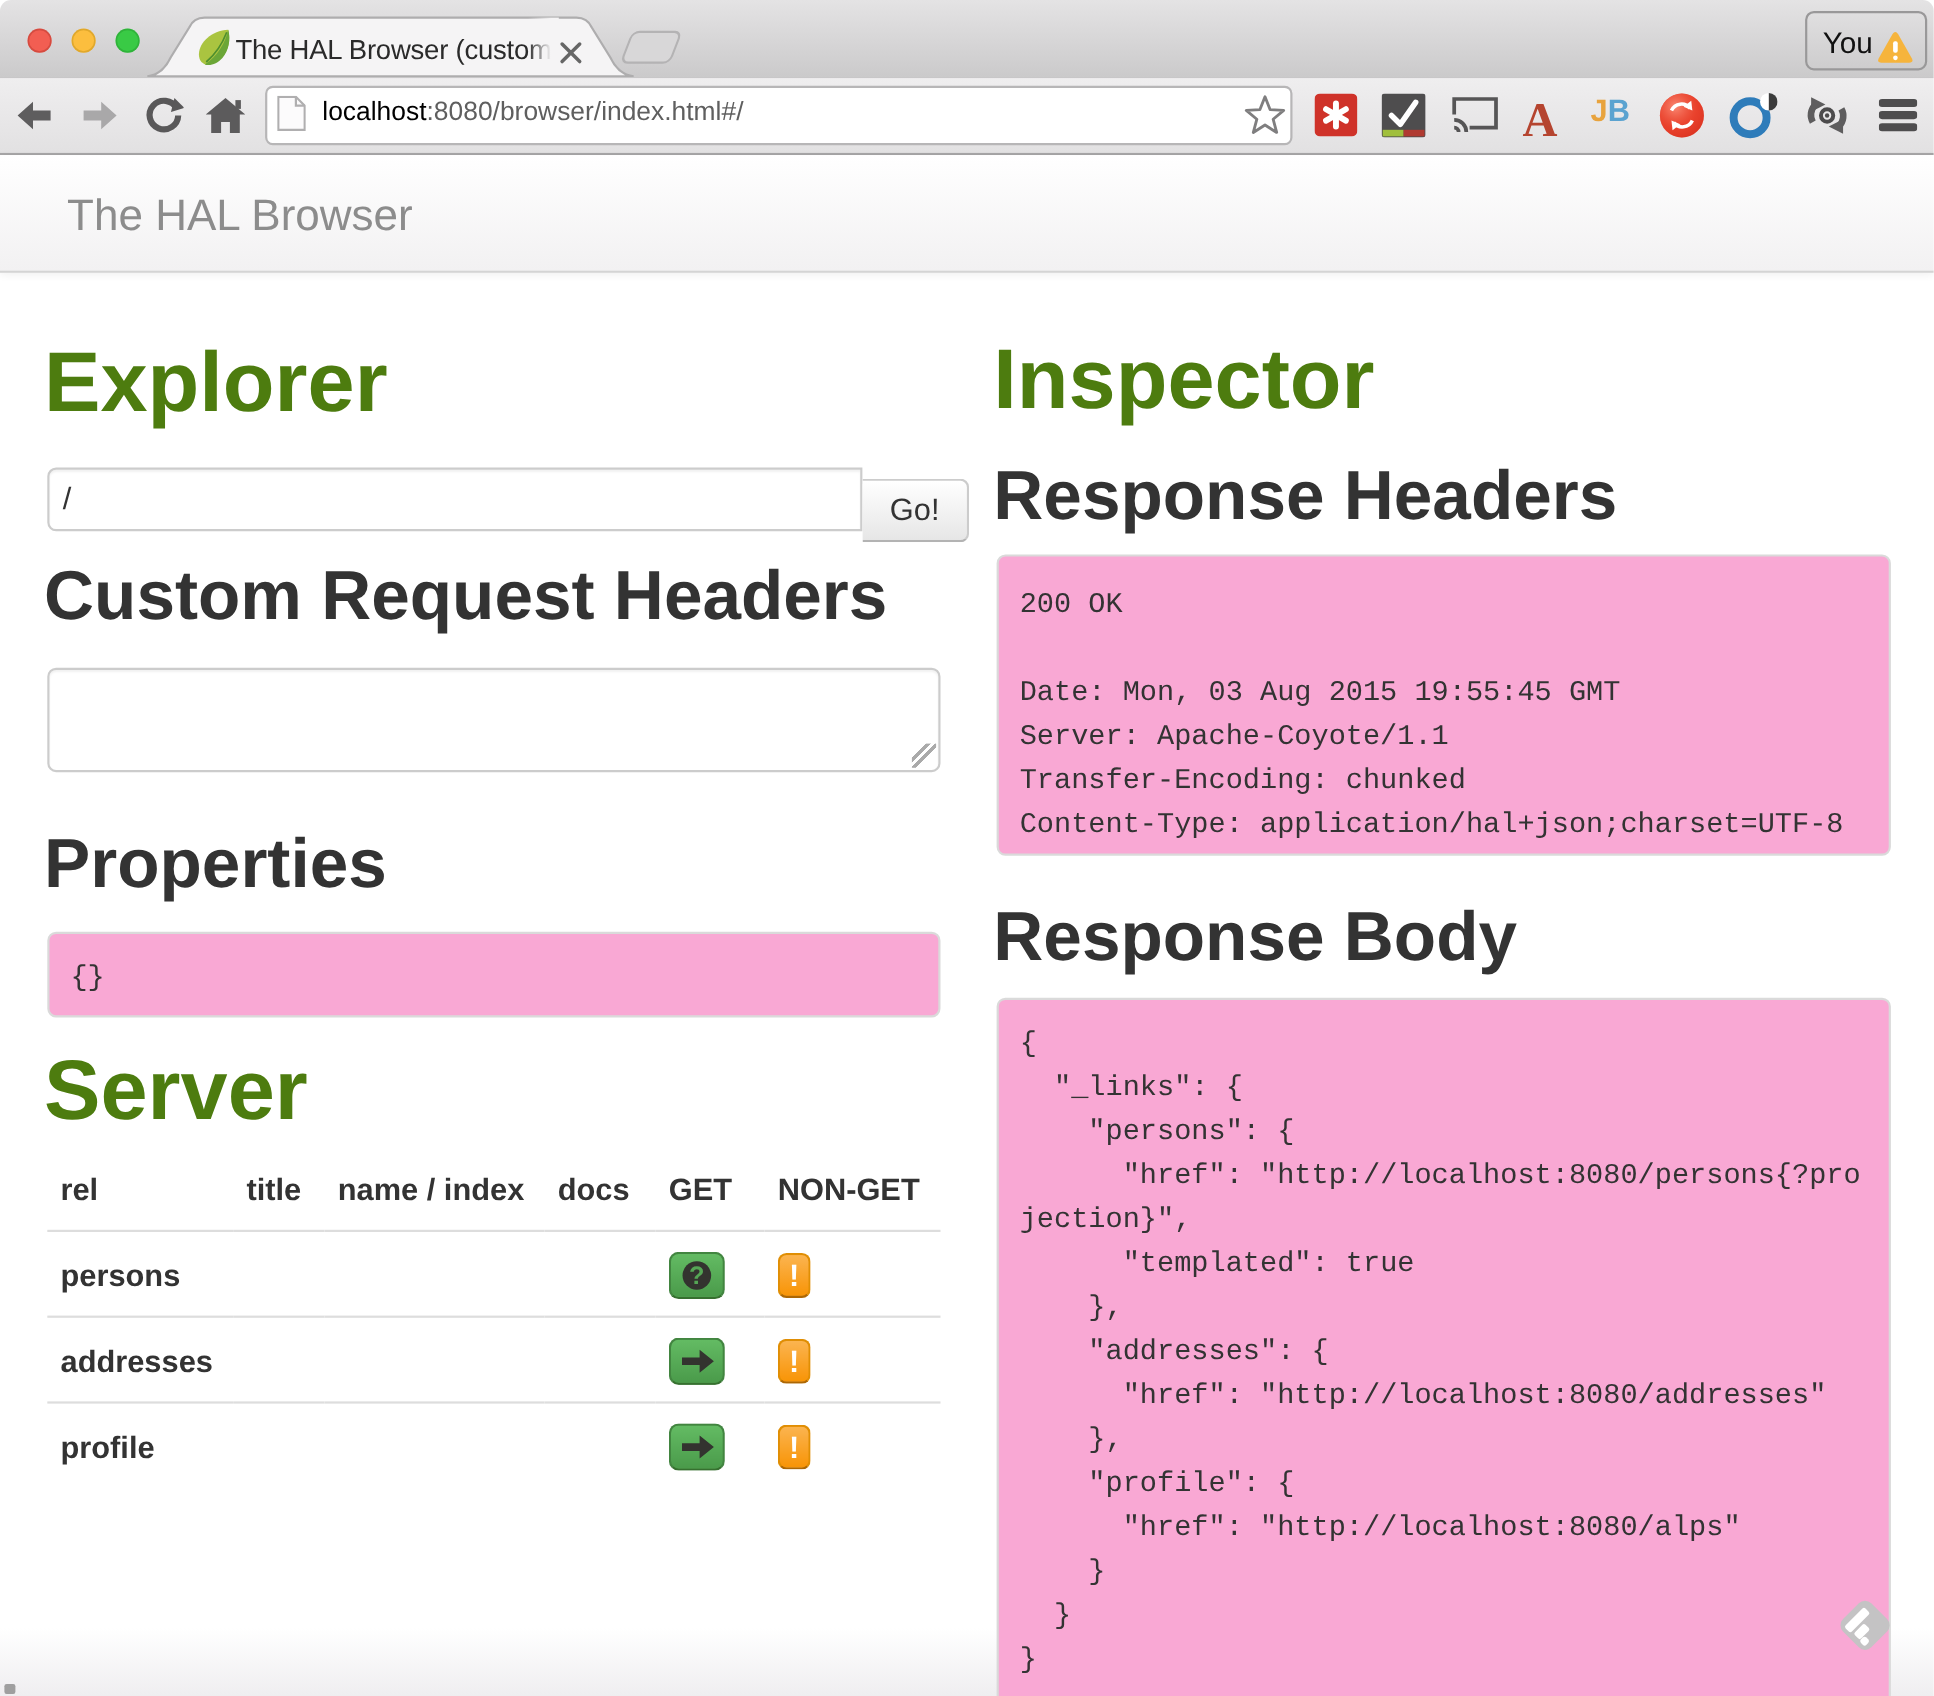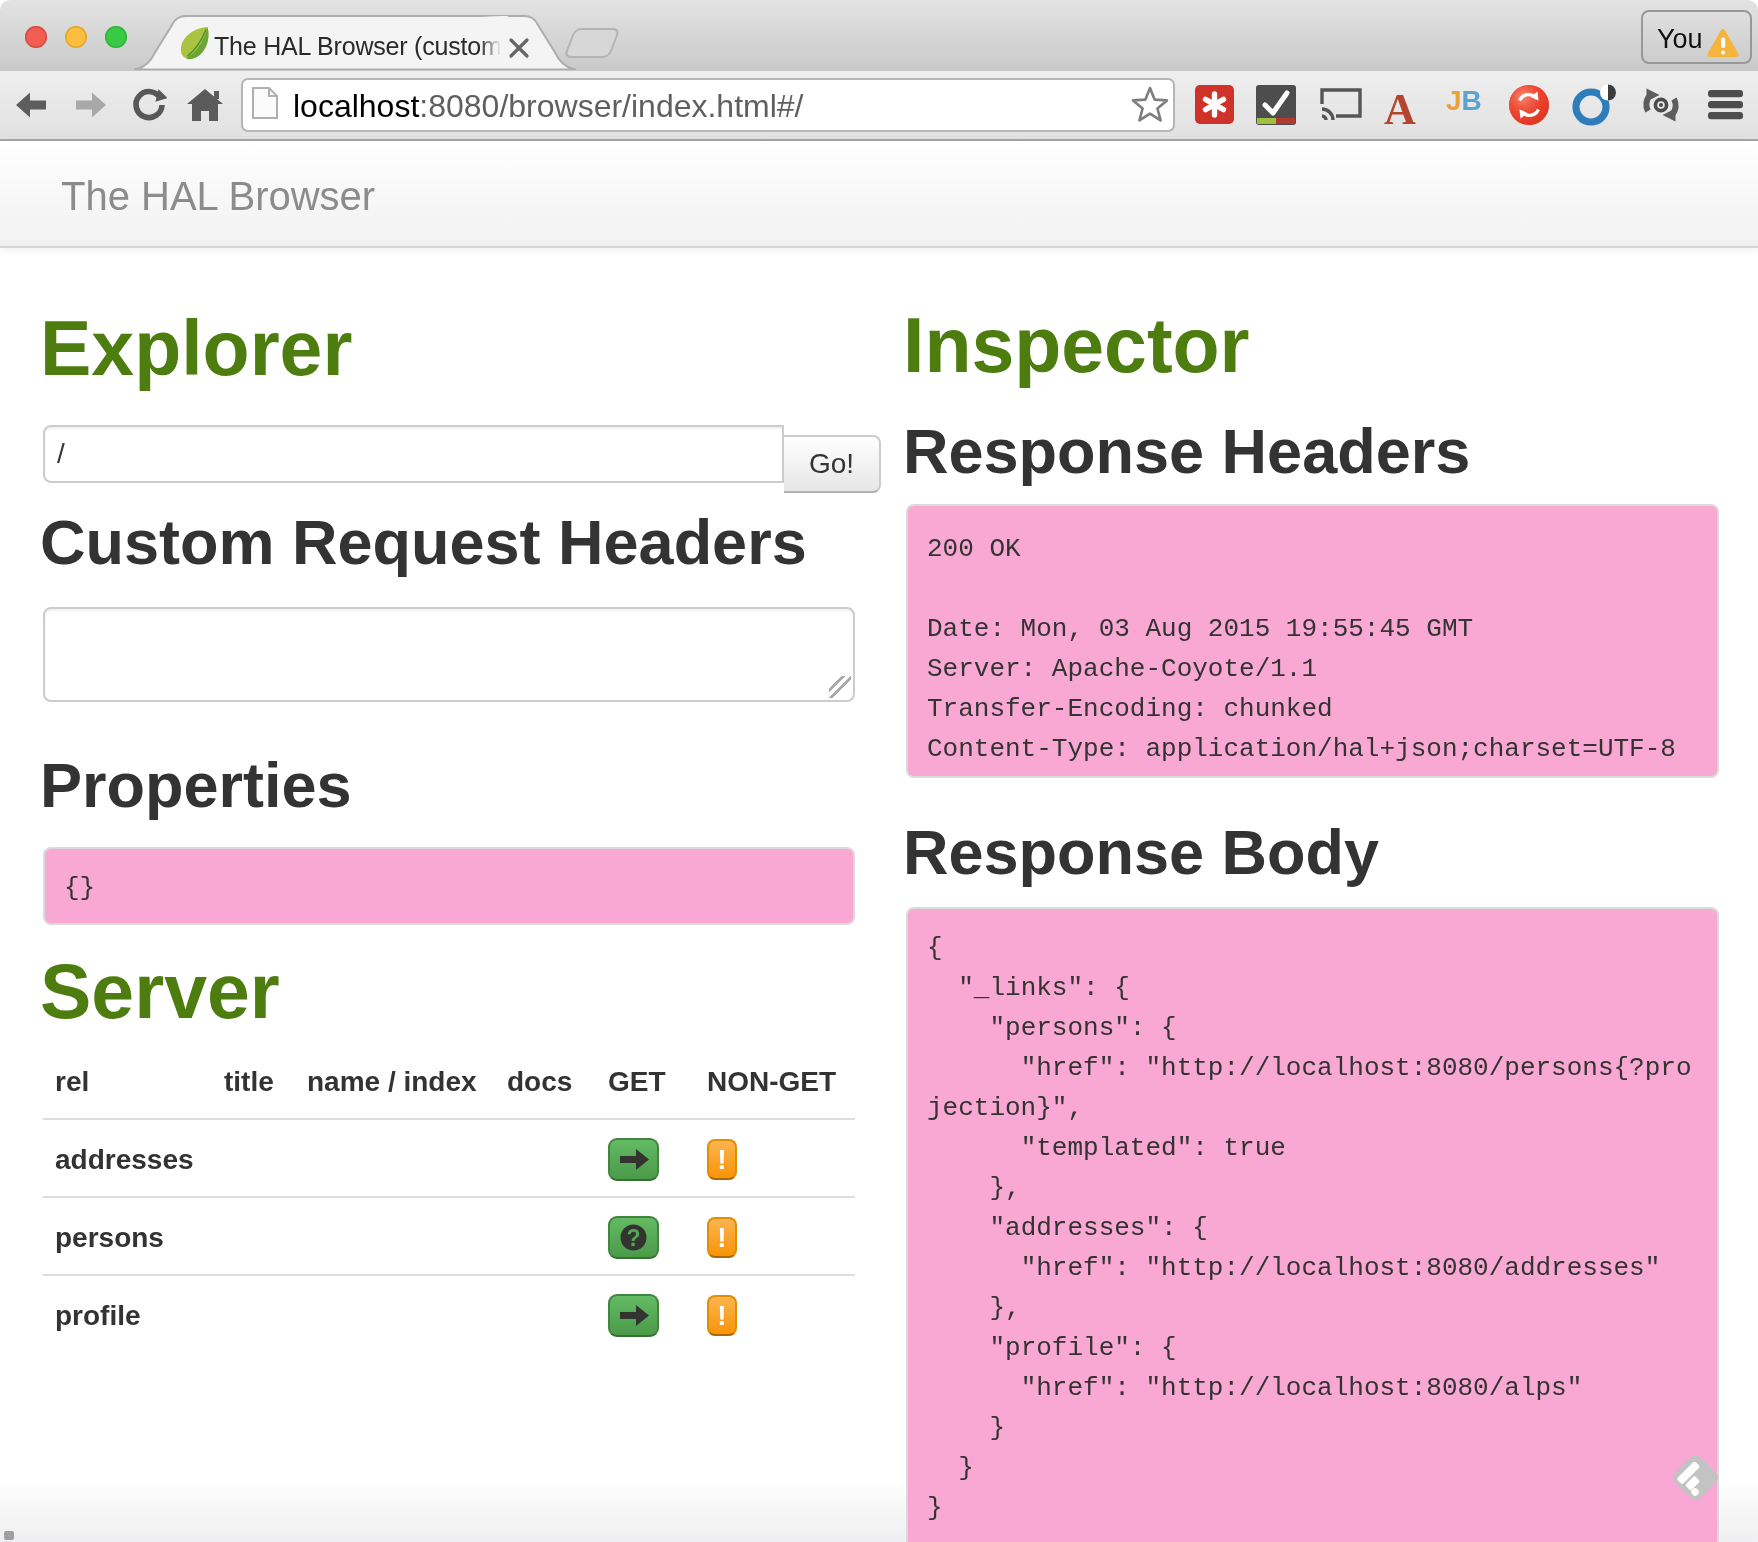--- a/index.html
+++ b/index.html
@@ -23,21 +23,21 @@
   #tab { left:120px; top:12px; width:470px; height:58px; z-index:2; }
   #tabtitle { left:214px; top:32px; width:292px; height:34px; font-size:25px; letter-spacing:-0.2px; color:#2a2a2a; white-space:nowrap; overflow:hidden; z-index:3; }
   #tabfade { left:480px; top:16px; width:28px; height:52px; z-index:4; background:linear-gradient(90deg, rgba(245,244,245,0), #f5f4f5 75%); }
 
   #newtab { left:569px; top:28px; width:46px; height:30px; background:#d8d7d8; border:2px solid #b4b3b4; border-radius:7px; transform:skewX(-21deg); }
 
   #youbtn { left:1641px; top:10px; width:111px; height:54px; border:2px solid #999899; border-radius:8px; }
   #youtxt { left:1657px; top:24px; font-size:27px; color:#111; }
 
   #urlbar { left:241px; top:78px; width:934px; height:54px; background:#fff; border:2px solid #b7b6b7; border-radius:7px; }
-  #urltext { left:293px; top:88px; font-size:32px; white-space:nowrap; color:#000; }
+  #urltext { left:293px; top:88px; font-size:24px; white-space:nowrap; color:#000; }
   #urltext .gray { color:#5f5f5f; }
 
   
   #halnav { left:0; top:141px; width:1758px; height:107px;
     background:linear-gradient(#ffffff, #f2f1f2);
     border-bottom:2px solid #d4d4d4;
     box-shadow:0 2px 8px rgba(0,0,0,.07); }
   #brand { left:61px; top:174px; font-size:40px; color:#8c8c8c; }
 
   
@@ -235,37 +235,37 @@
     <tbody>
       <tr>
         <th class="c1">rel</th>
         <th class="c2">title</th>
         <th class="c3">name / index</th>
         <th class="c4">docs</th>
         <th class="c5">GET</th>
         <th class="c6">NON-GET</th>
       </tr>
     <tr>
-      <td>addresses</td>
+      <td>persons</td>
         <td></td>
         <td></td>
         <td></td>
       <td><span class="btn-get"><svg width="47" height="39" viewBox="0 0 47 39" style="position:absolute;left:0;top:0">
-        <path d="M10,16 L26,16 L26,9 L39,19.5 L26,30 L26,23 L10,23 Z" fill="#33332f"></path>
+        <circle cx="23.5" cy="19.5" r="13" fill="#33332f"></circle>
+        <text x="23.5" y="27.5" font-size="23" font-weight="bold" text-anchor="middle" fill="#55a655" font-family="Liberation Sans">?</text>
       </svg></span></td>
       <td><span class="btn-non">!</span></td>
     </tr>
     <tr>
-      <td>persons</td>
+      <td>addresses</td>
         <td></td>
         <td></td>
         <td></td>
       <td><span class="btn-get"><svg width="47" height="39" viewBox="0 0 47 39" style="position:absolute;left:0;top:0">
-        <circle cx="23.5" cy="19.5" r="13" fill="#33332f"></circle>
-        <text x="23.5" y="27.5" font-size="23" font-weight="bold" text-anchor="middle" fill="#55a655" font-family="Liberation Sans">?</text>
+        <path d="M10,16 L26,16 L26,9 L39,19.5 L26,30 L26,23 L10,23 Z" fill="#33332f"></path>
       </svg></span></td>
       <td><span class="btn-non">!</span></td>
     </tr>
     <tr>
       <td>profile</td>
         <td></td>
         <td></td>
         <td></td>
       <td><span class="btn-get"><svg width="47" height="39" viewBox="0 0 47 39" style="position:absolute;left:0;top:0">
         <path d="M10,16 L26,16 L26,9 L39,19.5 L26,30 L26,23 L10,23 Z" fill="#33332f"></path>

